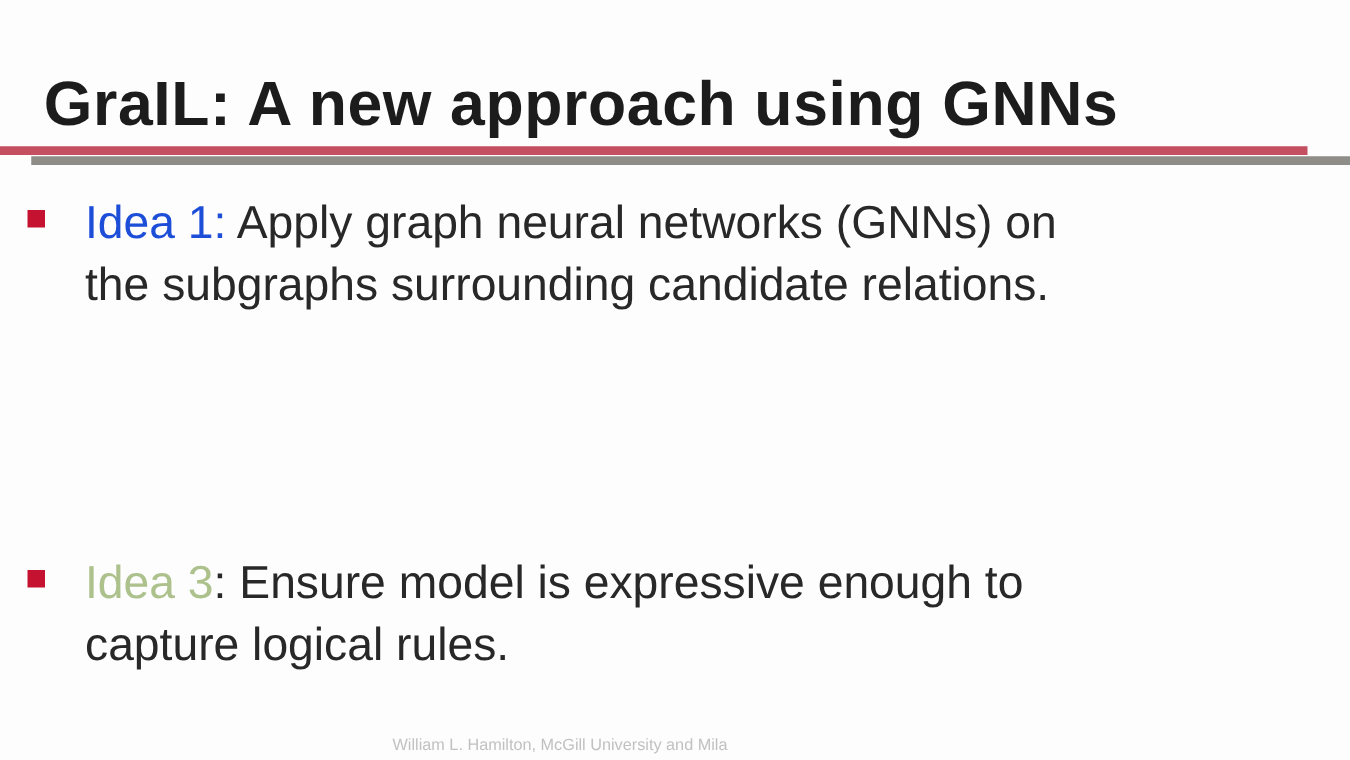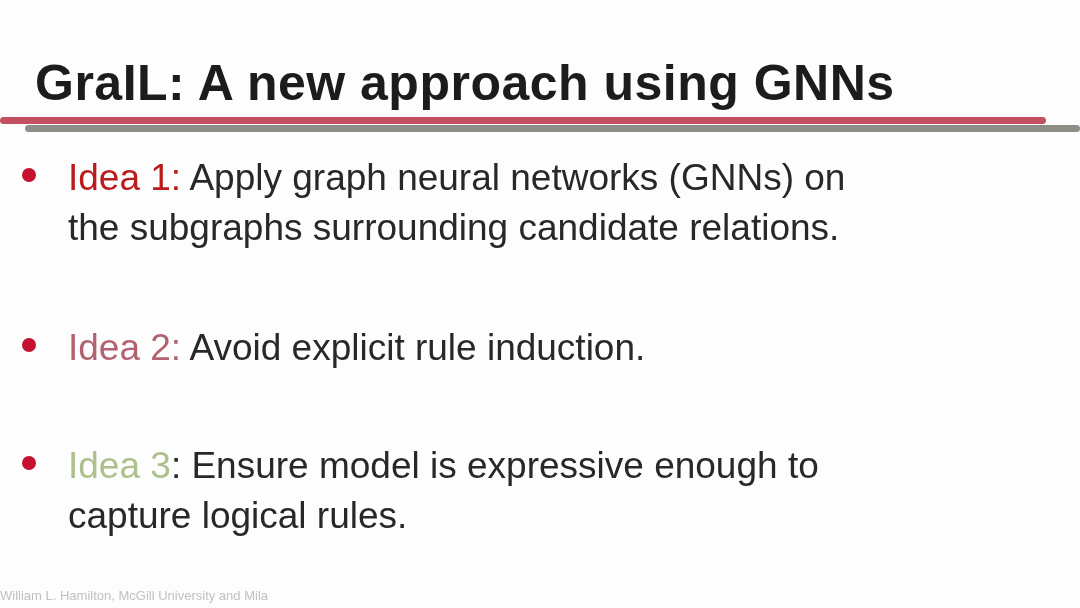--- a/index.html
+++ b/index.html
@@ -1,15 +1,15 @@
 <!DOCTYPE html>
 <html><head>
 <meta charset="utf-8">
 <style>
-  * { margin: 0; padding: 0; box-sizing: border-box; border-radius: 17px; }
+  * { margin: 0; padding: 0; box-sizing: border-box; }
   html, body {
     width: 1080px; height: 608px;
     background: #fdfdfd;
     font-family: "Liberation Sans", sans-serif;
     overflow: hidden;
   }
   .slide {
     position: relative;
     width: 1080px; height: 608px;
     background: #fdfdfd;
@@ -58,47 +58,44 @@
   .footer {
     position: absolute;
     left: 0; top: 588px;
     width: 1080px;
     font-size: 13px;
     color: #c1c1c1;
   }
   .footer-credit {
     position: absolute;
     left: 0; width: 896px;
+    text-align: center;
   }
   .footer-page {
     position: absolute;
     left: 1002px;
     margin-top: 28px;
   }
 </style>
 </head>
 <body>
 
 <div class="slide">
 
   <h1 class="slide-title">GraIL: A new approach using GNNs</h1>
 
   <div class="rule-red" style="background-color: rgb(196, 79, 96);"></div>
   <div class="rule-gray" style="background-color: rgb(142, 141, 136);"></div>
 
   <div class="bullet-block b1">
     <span class="bullet-marker" style="background-color: rgb(197, 18, 48);"></span>
-    <div class="bullet-text"><span style="color: #b91c1c;">Idea 1:</span><span> Apply graph neural networks (GNNs) on
+    <div class="bullet-text"><span style="color: #1d4ed8;">Idea 1:</span><span> Apply graph neural networks (GNNs) on
 the subgraphs surrounding candidate relations.</span></div>
   </div>
 
-  <div class="bullet-block b2">
-    <span class="bullet-marker" style="background-color: rgb(197, 18, 48);"></span>
-    <div class="bullet-text"><span style="color: rgb(178, 99, 111);">Idea 2:</span><span> Avoid explicit rule induction.</span></div>
-  </div>
 
   <div class="bullet-block b3">
     <span class="bullet-marker" style="background-color: rgb(197, 18, 48);"></span>
     <div class="bullet-text"><span style="color: rgb(173, 193, 141); text-align: center;">Idea 3</span><span>: Ensure model is expressive enough to
 capture logical rules.</span></div>
   </div>
 
   <div class="footer">
     <div class="footer-credit">William L. Hamilton, McGill University and Mila</div>
     <div class="footer-page">20</div>

